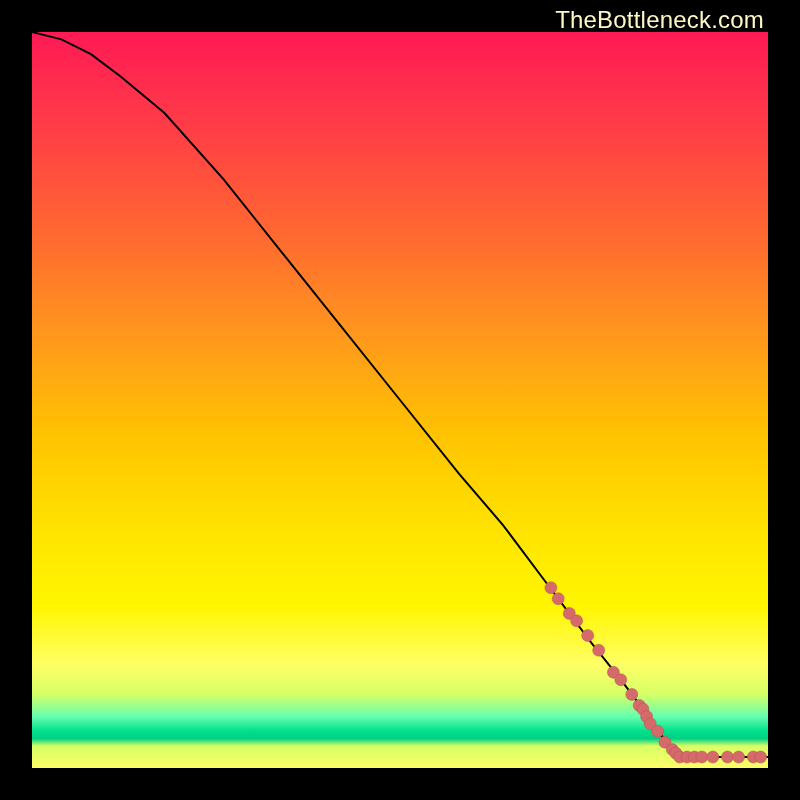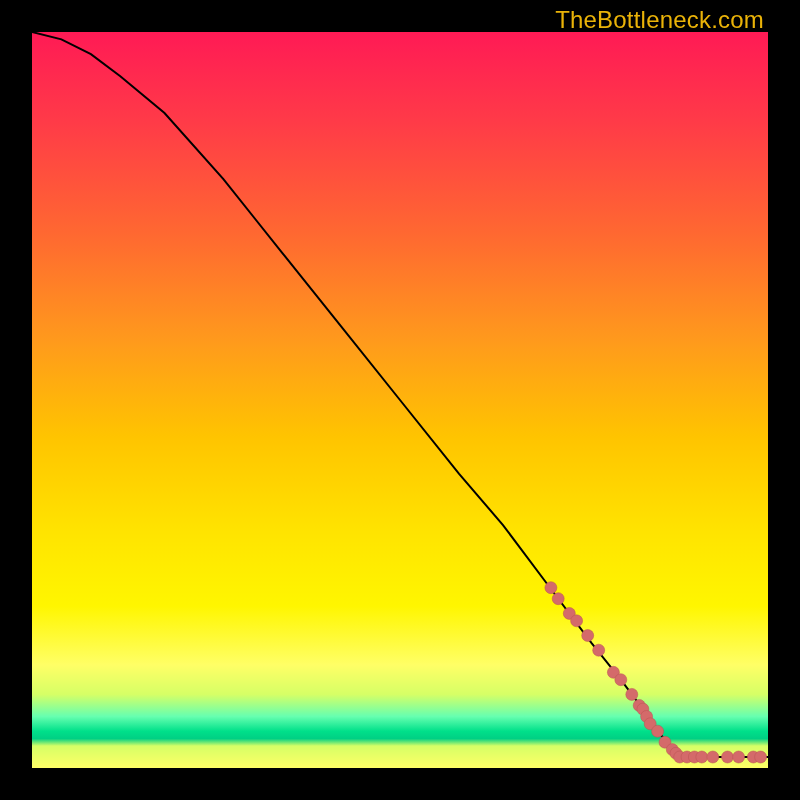--- a/index.html
+++ b/index.html
@@ -38,21 +38,21 @@
       #00e08a 95%,
       #00d084 96%,
       #d6ff66 97%,
       #ffff66 100%
     );
   }
   .watermark {
     position: absolute;
     top: 6px;
     right: 36px;
-    color: #eab308;
+    color: #fef9c3;
     font-size: 24px;
     letter-spacing: 0.2px;
     font-weight: 500;
   }
   svg.curve {
     position: absolute;
     inset: 0;
   }
   .dot {
     fill: #d46a6a;

